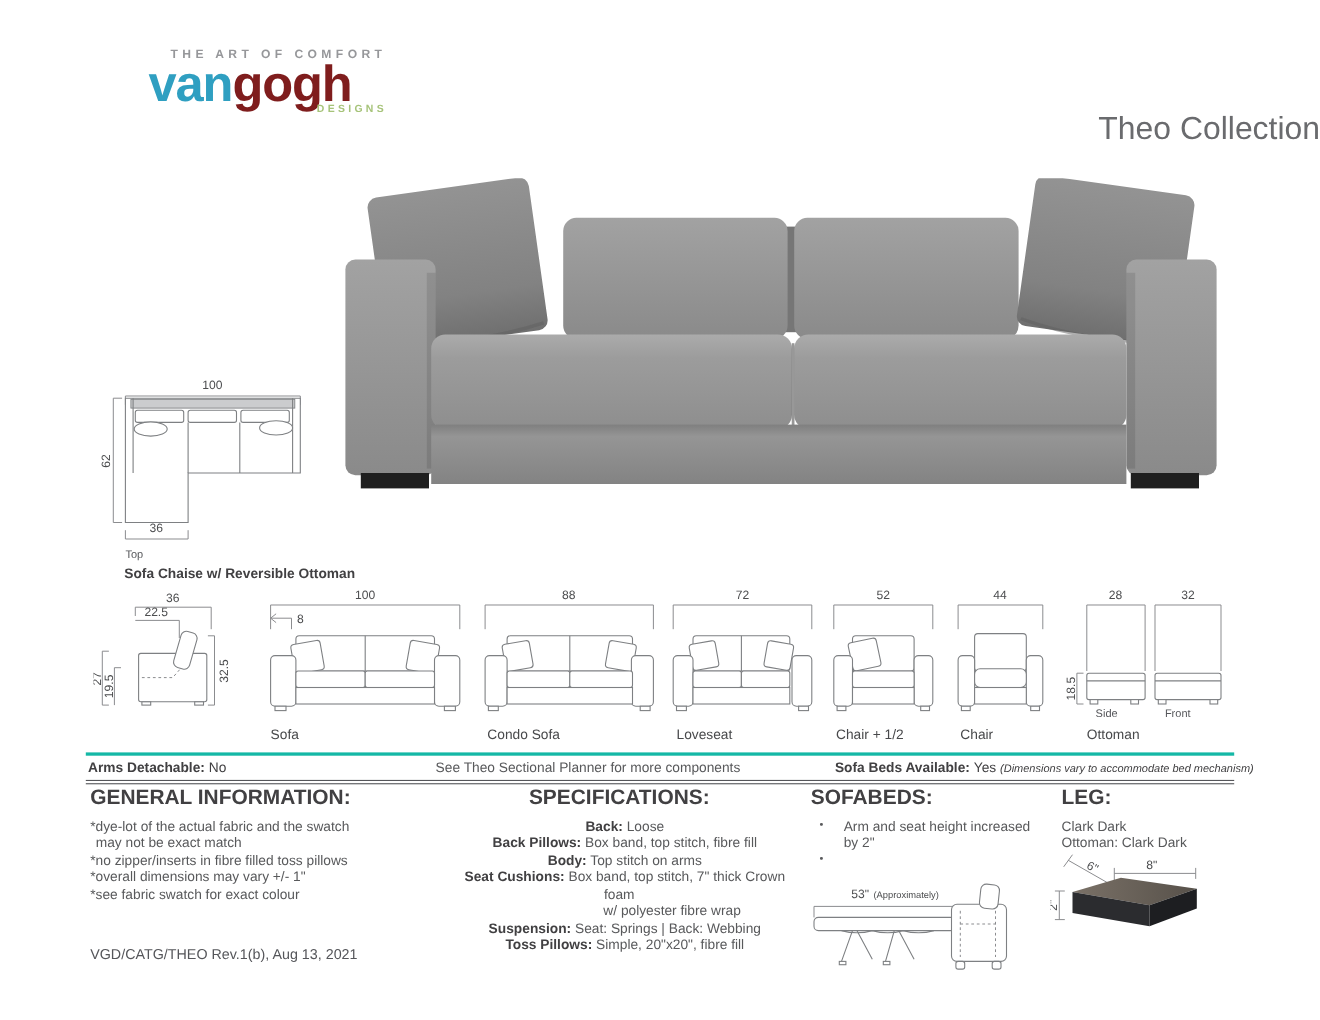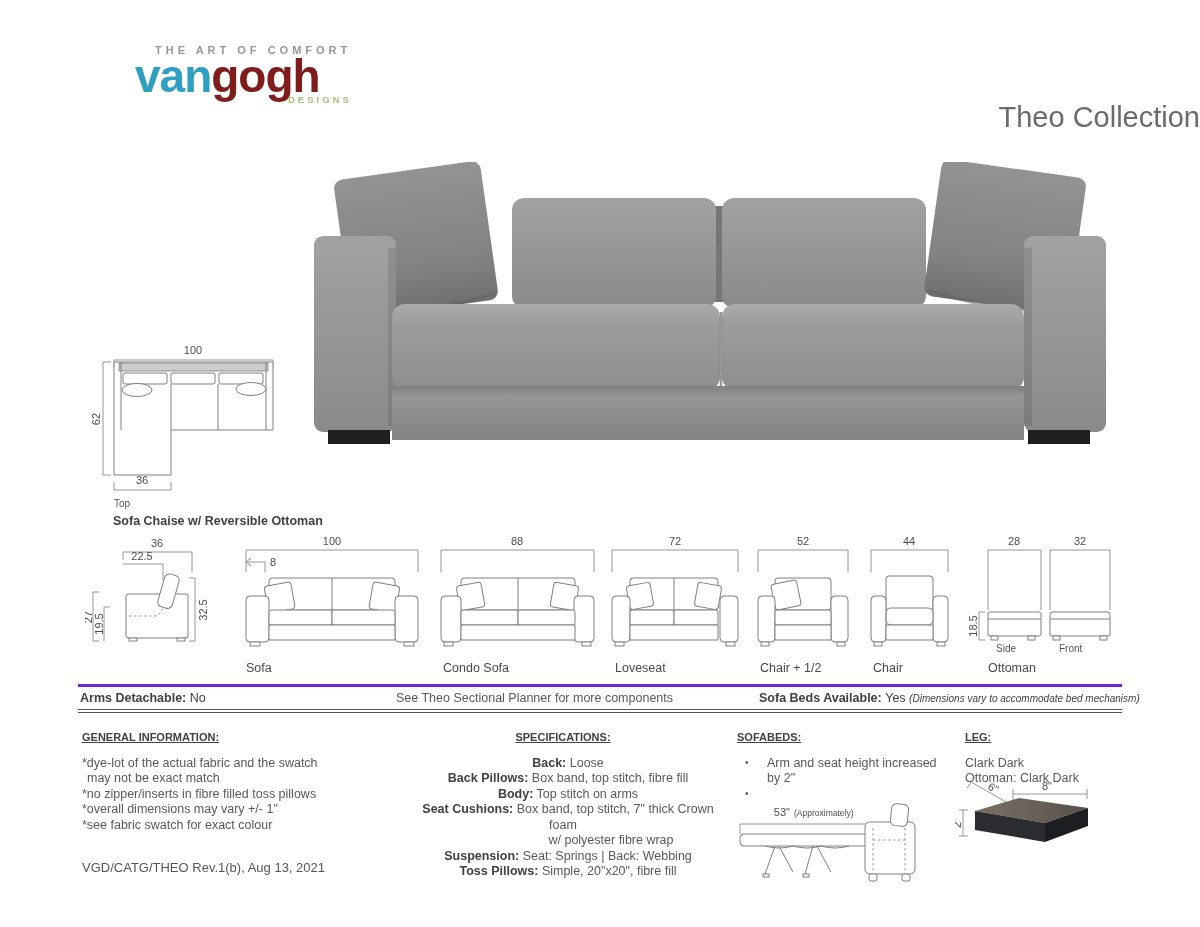--- a/index.html
+++ b/index.html
@@ -12,31 +12,31 @@
   .tagline{font-size:11px;letter-spacing:4px;color:#96979a;font-weight:bold;margin-left:20px;}
   .wordmark{font-size:46px;font-weight:bold;letter-spacing:-1px;line-height:40px;}
   .wm-van{color:#2f9fc1;}
   .wm-gogh{color:#7f1d1d;}
   .designs{font-size:9.5px;letter-spacing:3px;color:#a6c379;font-weight:bold;margin-left:153px;margin-top:-2px;}
 
   .page-title{left:0;right:0;top:101px;text-align:right;font-size:29px;color:#6a6b6e;letter-spacing:0;}
 
   
   .info-bar{left:78px;top:684px;width:1044px;height:22px;
-            border-top:3px solid #6d28d9;border-bottom:4px double #55565a;
+            border-top:3px solid #14b8a6;border-bottom:4px double #55565a;
             font-size:12.5px;color:#414042;text-align:right;}
   .info-bar b{font-weight:bold;}
   .ib-left{position:absolute;left:2px;top:4px;}
   .ib-mid{position:absolute;left:318px;top:4px;color:#58595b;}
   .ib-right{position:absolute;left:681px;top:4px;white-space:nowrap;}
   .ib-right i{font-style:italic;font-weight:normal;font-size:10px;}
 
   
   .col{font-size:12.5px;line-height:15.5px;color:#58595b;}
-  .col h3{font-size:11px;color:#414042;margin:16px 0 10px 0;letter-spacing:0;text-decoration:underline;}
+  .col h3{font-size:19px;color:#414042;margin:4px 0 10px 0;letter-spacing:0;}
   .col-general{left:82px;top:714px;width:310px;}
   .col-specs{left:398px;top:714px;width:330px;text-align:center;}
   .col-sofabeds{left:737px;top:714px;width:215px;}
   .col-leg{left:965px;top:714px;width:160px;}
   .gi-cont{padding-left:5px;}
   .spec-row b{color:#414042;padding-left:10px;}
   .spec-wrap{padding-left:96px;}
   .bullet-row{position:relative;padding-left:30px;}
   .bullet-row .dot{position:absolute;left:8px;top:-1px;font-size:10px;}
   .footer{left:82px;top:860px;font-size:13px;color:#55565a;}

